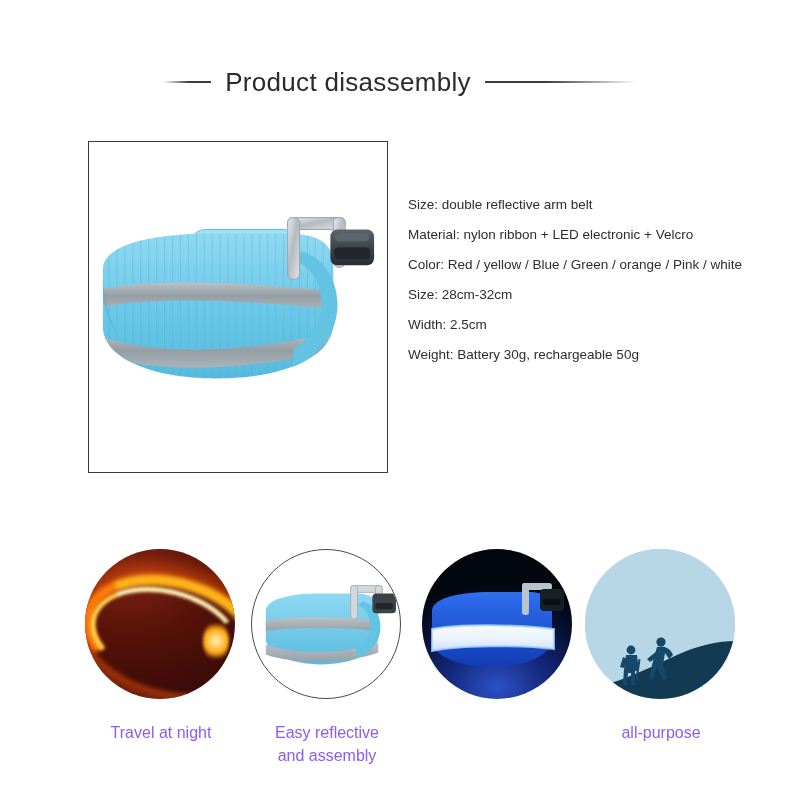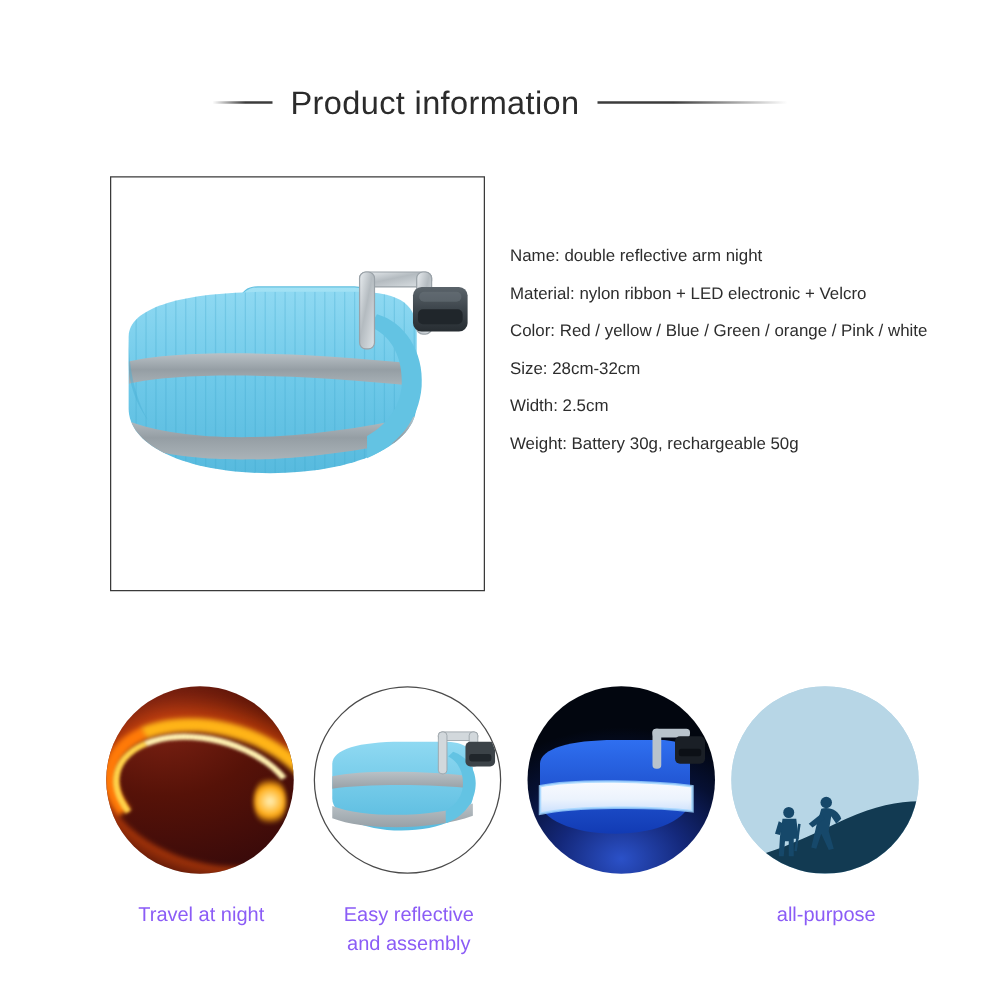--- a/index.html
+++ b/index.html
@@ -173,21 +173,21 @@
   }
 
   
   .belt-svg { display:block; width:100%; height:100%; }
 </style>
 </head>
 <body>
 
 <div id="title-bar">
   <div id="title-rule-left"></div>
-  <div id="title-text">Product information</div>
+  <div id="title-text">Product disassembly</div>
   <div id="title-rule-right"></div>
 </div>
 
 <div id="hero-frame">
   <div class="hero-stage">
     <svg class="belt-svg" viewBox="0 0 300 332" xmlns="http://www.w3.org/2000/svg">
       <defs>
         <linearGradient id="bandG" x1="0" y1="0" x2="0" y2="1">
           <stop offset="0%" stop-color="#8fd9f2"></stop>
           <stop offset="48%" stop-color="#6ec9e9"></stop>
@@ -290,21 +290,21 @@
       <g>
         <rect x="243" y="88" width="44" height="36" rx="7" fill="url(#clipG)"></rect>
         <rect x="247" y="106" width="36" height="12" rx="4" fill="#20262b"></rect>
         <rect x="248" y="92" width="34" height="8" rx="4" fill="#6a737a" opacity="0.55"></rect>
       </g>
     </svg>
   </div>
 </div>
 
 <div id="spec-list">
-  <div class="spec-line">Name: double reflective arm night</div>
+  <div class="spec-line">Size: double reflective arm belt</div>
   <div class="spec-line">Material: nylon ribbon + LED electronic + Velcro</div>
   <div class="spec-line">Color: Red / yellow / Blue / Green / orange / Pink / white</div>
   <div class="spec-line"> Size: 28cm-32cm</div>
   <div class="spec-line">Width: 2.5cm</div>
   <div class="spec-line">Weight: Battery 30g, rechargeable 50g</div>
 </div>
 
 <div id="feature-row">
 
   <div class="feature-cell" style="left:0px;">

